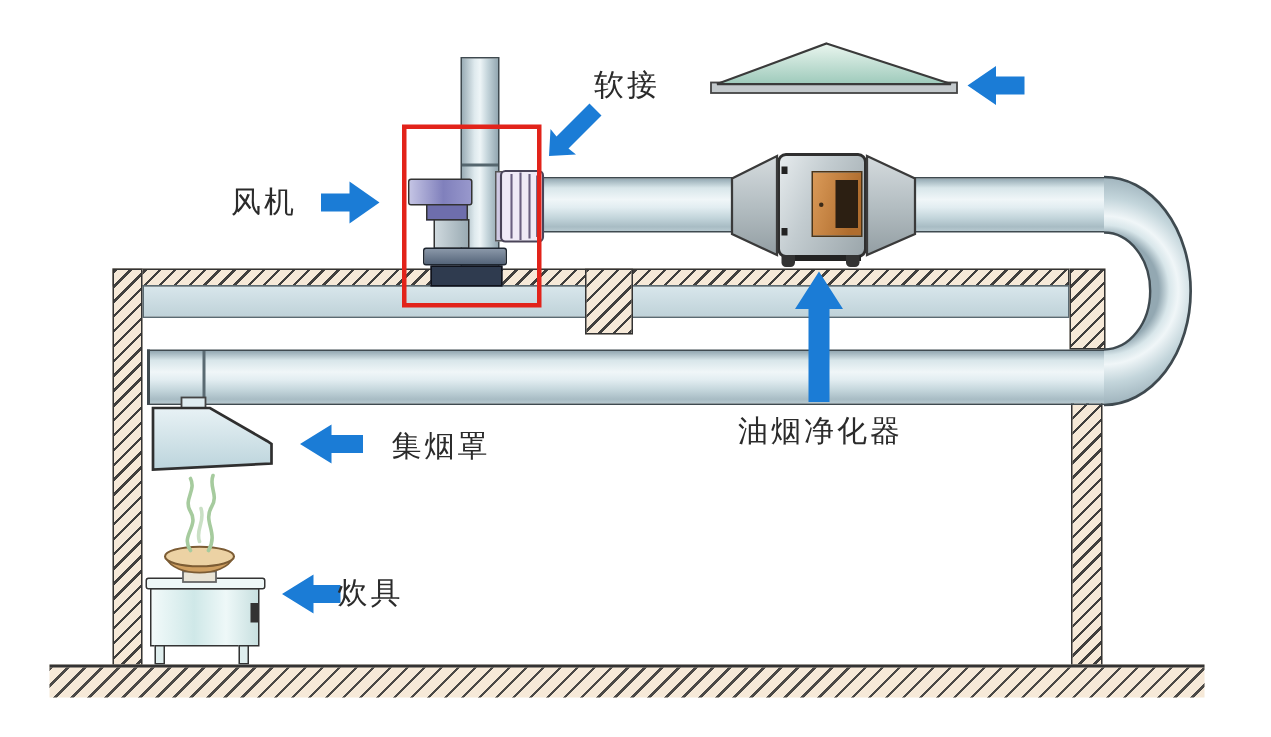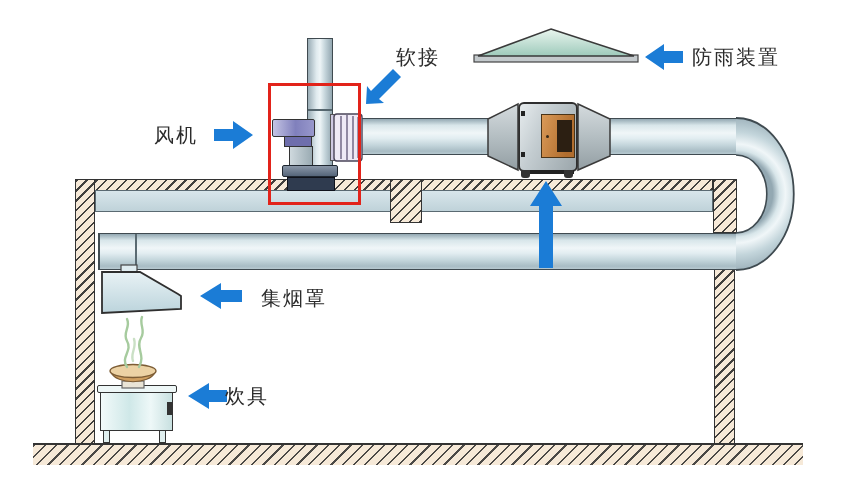--- a/index.html
+++ b/index.html
@@ -155,18 +155,18 @@
       <polygon points="683,51 664,51 664,44 645,57 664,70 664,63 683,63"></polygon>
       <polygon points="539,268 539,206 530,206 546,181 562,206 553,206 553,268"></polygon>
       <polygon points="242,290 221,290 221,283 200,296 221,309 221,302 242,302"></polygon>
       <polygon points="227,390 209,390 209,383 188,396 209,409 209,402 227,402"></polygon>
     </g>
   </svg>
 
   <div class="abs redbox" style="left:268px;top:83px;width:93px;height:122px;"></div>
 
   <div class="lbl" style="left:396px;top:45px;">软接</div>
-  <div class="lbl" style="left:692px;top:45px;">防雨装置</div>
   <div class="lbl" style="left:154px;top:123px;">风机</div>
+  <div class="lbl" style="left:492px;top:276px;">油烟净化器</div>
   <div class="lbl" style="left:261px;top:286px;">集烟罩</div>
   <div class="lbl" style="left:225px;top:384px;">炊具</div>
 
 </div>
 
 </body></html>

